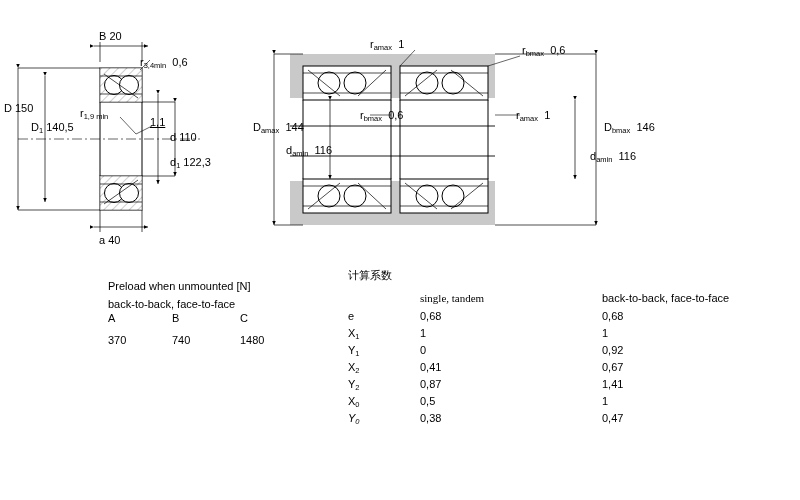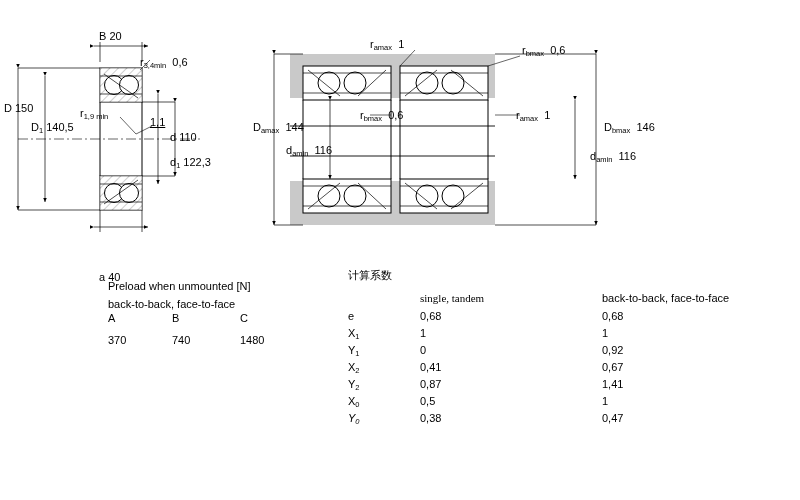--- a/index.html
+++ b/index.html
@@ -195,21 +195,21 @@
     <g stroke="#000" stroke-width="0.6">
       <line x1="400" y1="50" x2="415" y2="34"></line>
       <line x1="488" y1="50" x2="520" y2="40"></line>
       <line x1="391" y1="99" x2="370" y2="99"></line>
       <line x1="495" y1="99" x2="520" y2="99"></line>
     </g>
   </svg>
 
   <div class="lbl" style="left:99px; top:14px;">B  20</div>
 
-  <div class="lbl" style="left:99px; top:218px;margin-top:37px;">a  40</div>
+  <div class="lbl" style="left:99px; top:218px;">a  40</div>
 
   <div class="lbl" style="left:4px; top:86px;">D  150</div>
 
   <div class="lbl" style="left:31px; top:105px;">
     <span>D</span><sub>1</sub>&nbsp;<span>140,5</span>
   </div>
 
   <div class="lbl" style="left:170px; top:115px;">d  110</div>
 
   <div class="lbl" style="left:170px; top:140px;">

